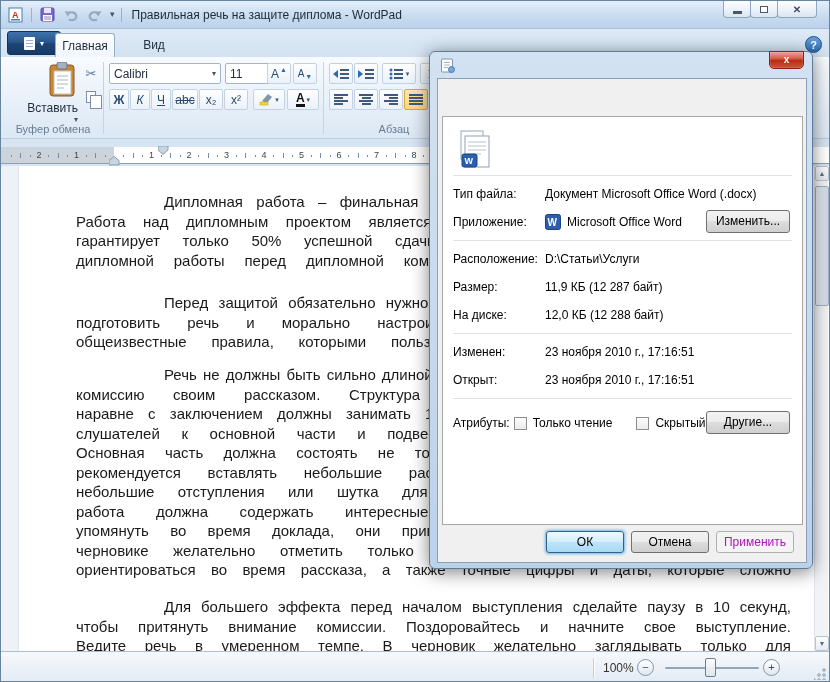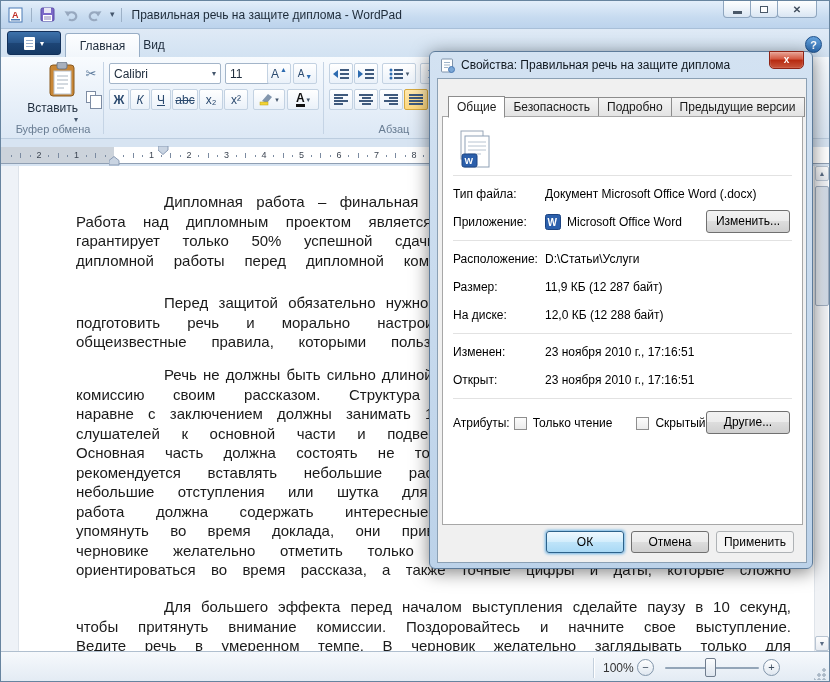--- a/index.html
+++ b/index.html
@@ -21,21 +21,21 @@
   .glyph-restore{width:8px;height:7px;border:1px solid #4a5868;background:#fff}
   .glyph-close{font-size:10px;font-weight:bold}
 
   
   .tabrow{position:absolute;left:0;top:28px;width:100%;height:28px;background:linear-gradient(#dfeaf6,#d2e2f2);z-index:2}
   .menu-btn{position:absolute;left:6px;top:2px;width:54px;height:24px;background:linear-gradient(#3d72ab,#275489 50%,#1d4576 50%,#163a66);border:1px solid #12305a;border-radius:3px;display:flex;align-items:center;justify-content:center;gap:5px}
   .menu-doc{width:11px;height:13px;background:#fff;border-radius:1px;position:relative}
   .menu-doc::before{content:"";position:absolute;left:2px;top:3px;width:7px;height:1px;background:#9ab1cf;box-shadow:0 3px 0 #9ab1cf,0 6px 0 #9ab1cf}
   .menu-arrow{color:#fff;font-size:8px}
   .rtab{position:absolute;top:4px;height:24px;font-size:12px;color:#1e2c3c;display:flex;align-items:center;justify-content:center}
-  .rtab.active{left:64px;width:75px;background:linear-gradient(#fdfeff,#f1f6fb);border:1px solid #98aec6;border-bottom:none;border-radius:3px 3px 0 0}
+  .rtab.active{left:54px;width:60px;background:linear-gradient(#fdfeff,#f1f6fb);border:1px solid #98aec6;border-bottom:none;border-radius:3px 3px 0 0}
   .rtab.plain{left:128px;width:50px}
   .help-btn{position:absolute;right:7px;top:7px;width:17px;height:17px;border-radius:50%;background:linear-gradient(#66a3dd,#2d6bb0);border:1px solid #1d4f8a;color:#fff;font-size:11px;font-weight:bold;display:flex;align-items:center;justify-content:center}
 
   
   .ribbon{position:absolute;left:0;top:56px;width:100%;height:82px;background:linear-gradient(#f8fbfe,#e8f0f9 55%,#dce8f5);border-bottom:1px solid #bccddf;z-index:2}
   .rgroup-label{position:absolute;bottom:3px;font-size:11px;color:#687c92;text-align:center}
   .gdiv{position:absolute;top:5px;bottom:4px;width:1px;background:#c5d4e5}
   .paste-btn{position:absolute;left:16px;top:4px;width:62px;height:70px;display:flex;flex-direction:column;align-items:flex-end;border:1px solid transparent;border-radius:3px}
   .paste-label{font-size:12px;color:#1e2c3c;margin-top:3px}
   .paste-arrow{font-size:8px;color:#44566c}
@@ -107,21 +107,21 @@
   .pval{white-space:nowrap}
   .wbtn{position:absolute;right:2px;top:2px;width:84px;height:23px;background:linear-gradient(#f2f2f2,#ebebeb 50%,#dddddd 50%,#cfcfcf);border:1px solid #707070;border-radius:3px;font-size:12px;color:#000;text-align:center;line-height:21px}
   .appicon{width:16px;height:16px;margin-right:6px;flex:none}
   .attr-row{display:flex;align-items:center;height:40px;position:relative;margin-top:2px}
   .cb{width:13px;height:13px;border:1px solid #8e8e8e;background:linear-gradient(#fcfcfc,#ececec);margin:0 6px 0 12px;flex:none}
   .cb.first{margin-left:4px}
   .dlg-buttons{position:absolute;right:12px;bottom:9px;display:flex;gap:7px}
   .dbtn{width:78px;height:22px;font-size:12px;font-family:"Liberation Sans",sans-serif;text-align:center;border-radius:3px}
   .dbtn.ok{background:linear-gradient(#eff8fe,#d2edfc 50%,#bfe4f9 50%,#a9d9f5);border:1px solid #2c628b;box-shadow:0 0 3px 1px #6db2e3;color:#000}
   .dbtn.cancel{background:linear-gradient(#f2f2f2,#ebebeb 50%,#dddddd 50%,#cfcfcf);border:1px solid #707070;color:#000}
-  .dbtn.apply{background:#f4f4f4;border:1px solid #aeb2b5;color:#000000}
+  .dbtn.apply{background:#f4f4f4;border:1px solid #aeb2b5;color:#a21caf}
 </style>
 </head>
 <body>
 
 <div class="screen">
 
   <div class="titlebar">
     <div class="qat">
       <span class="ticon">
         <svg width="16" height="16">
@@ -461,30 +461,23 @@
 
   <div class="dialog">
     <div class="dlg-titlebar">
       <svg width="15" height="15">
           <rect x="1.5" y="1" width="11" height="13" rx="1" fill="#fff" stroke="#7e93ab"></rect>
           <line x1="4" y1="4.5" x2="10" y2="4.5" stroke="#9fb4c9"></line>
           <line x1="4" y1="7" x2="10" y2="7" stroke="#9fb4c9"></line>
           <line x1="4" y1="9.5" x2="8" y2="9.5" stroke="#9fb4c9"></line>
           <circle cx="11.5" cy="11.5" r="3" fill="#7ba7d6" stroke="#4a7ab5"></circle>
         </svg>
-      <span class="dlg-title">Свойства: Правильная речь на защите диплома</span>
     </div>
     <div class="dlg-close"><span>x</span></div>
     <div class="dlg-inner">
-      <div class="dlg-tabs">
-        <div class="dtab active">Общие</div>
-        <div class="dtab">Безопасность</div>
-        <div class="dtab">Подробно</div>
-        <div class="dtab">Предыдущие версии</div>
-      </div>
       <div class="dlg-page">
         <div class="name-row">
           <svg width="40" height="40">
               <rect x="8" y="1" width="22" height="28" fill="#fdfdfd" stroke="#97a6b8"></rect>
               <rect x="12" y="6" width="24" height="31" fill="#fff" stroke="#8ea0b5"></rect>
               <line x1="15" y1="12" x2="33" y2="12" stroke="#b8c4d1"></line>
               <line x1="15" y1="16" x2="33" y2="16" stroke="#b8c4d1"></line>
               <line x1="15" y1="20" x2="33" y2="20" stroke="#b8c4d1"></line>
               <line x1="15" y1="24" x2="28" y2="24" stroke="#b8c4d1"></line>
               <rect x="9" y="24" width="15" height="13" rx="2" fill="#2b5fab" stroke="#1c4482"></rect>

